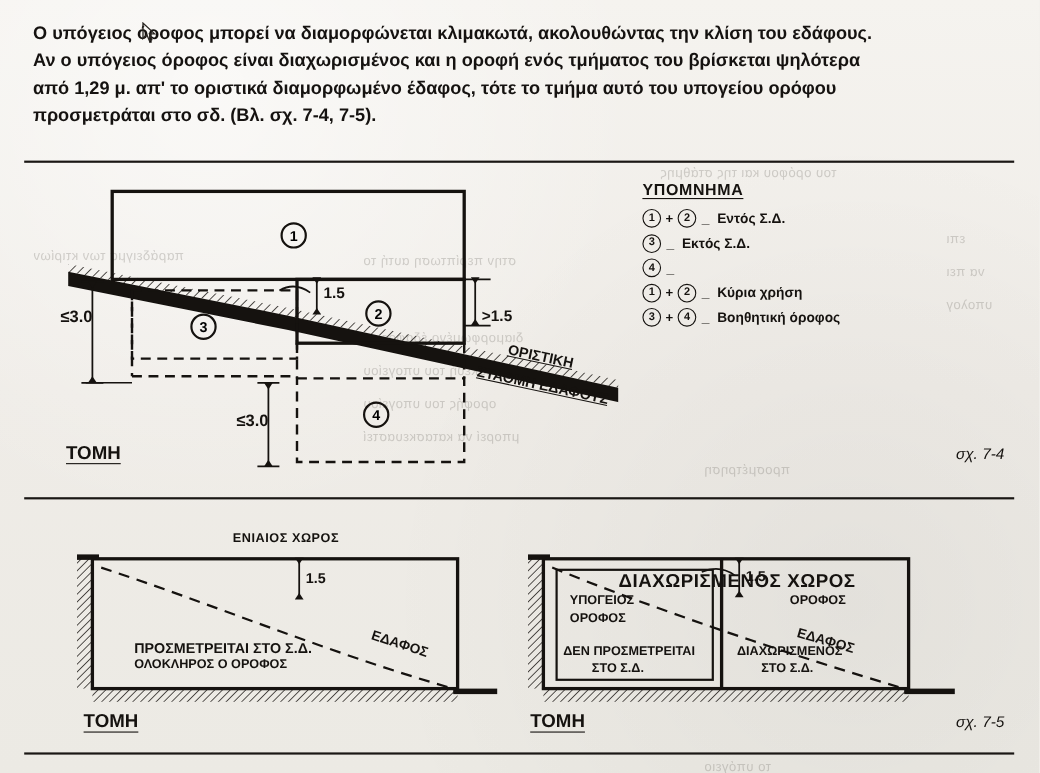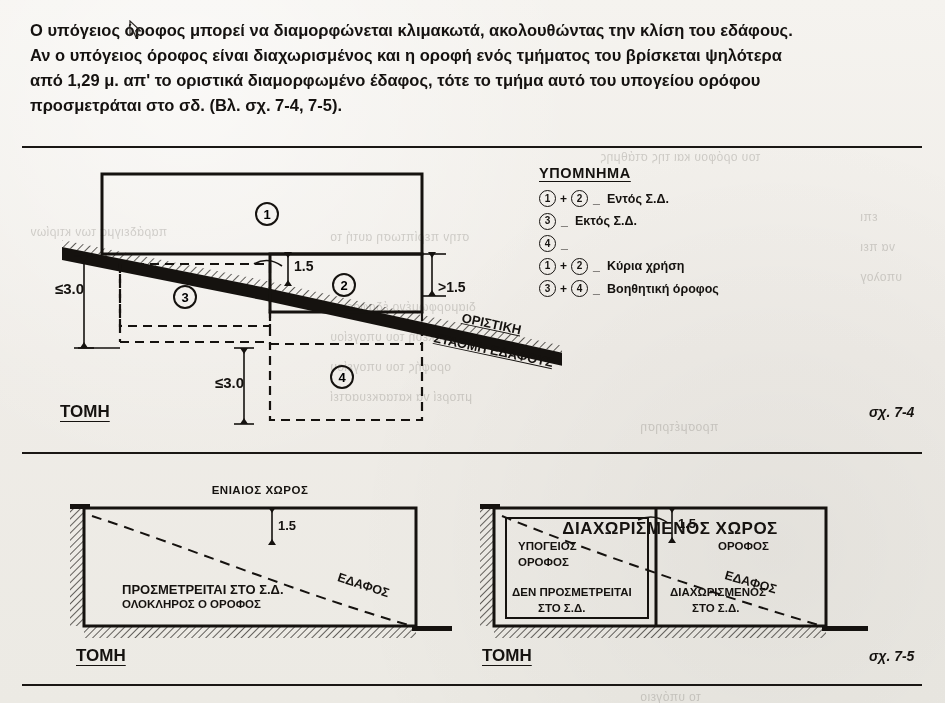--- a/index.html
+++ b/index.html
@@ -45,24 +45,24 @@
   .rule.r2{top:452px;}
   .rule.r3{top:684px;}
 
   
   svg{display:block;}
   .fig{position:absolute;}
 
   .lbl{
     position:absolute;font-weight:800;color:#15120f;white-space:nowrap;
   }
-  .figno{position:absolute;font-weight:700;font-style:italic;font-size:14px;}
-
-  
-  .legend{position:absolute;left:539px;top:165px;}
+  .figno{position:absolute;font-weight:400;font-style:italic;font-size:14px;}
+
+  
+  .legend{position:absolute;left:584px;top:165px;}
   .legend-title{
     font-weight:800;font-size:14.5px;letter-spacing:.6px;
     text-decoration:underline;text-underline-offset:3px;
   }
   .legend-rows{margin-top:9px;}
   .legend-row{
     display:flex;align-items:center;gap:4px;
     font-size:12.5px;font-weight:800;margin-bottom:5.5px;white-space:nowrap;
   }
   .circ{

